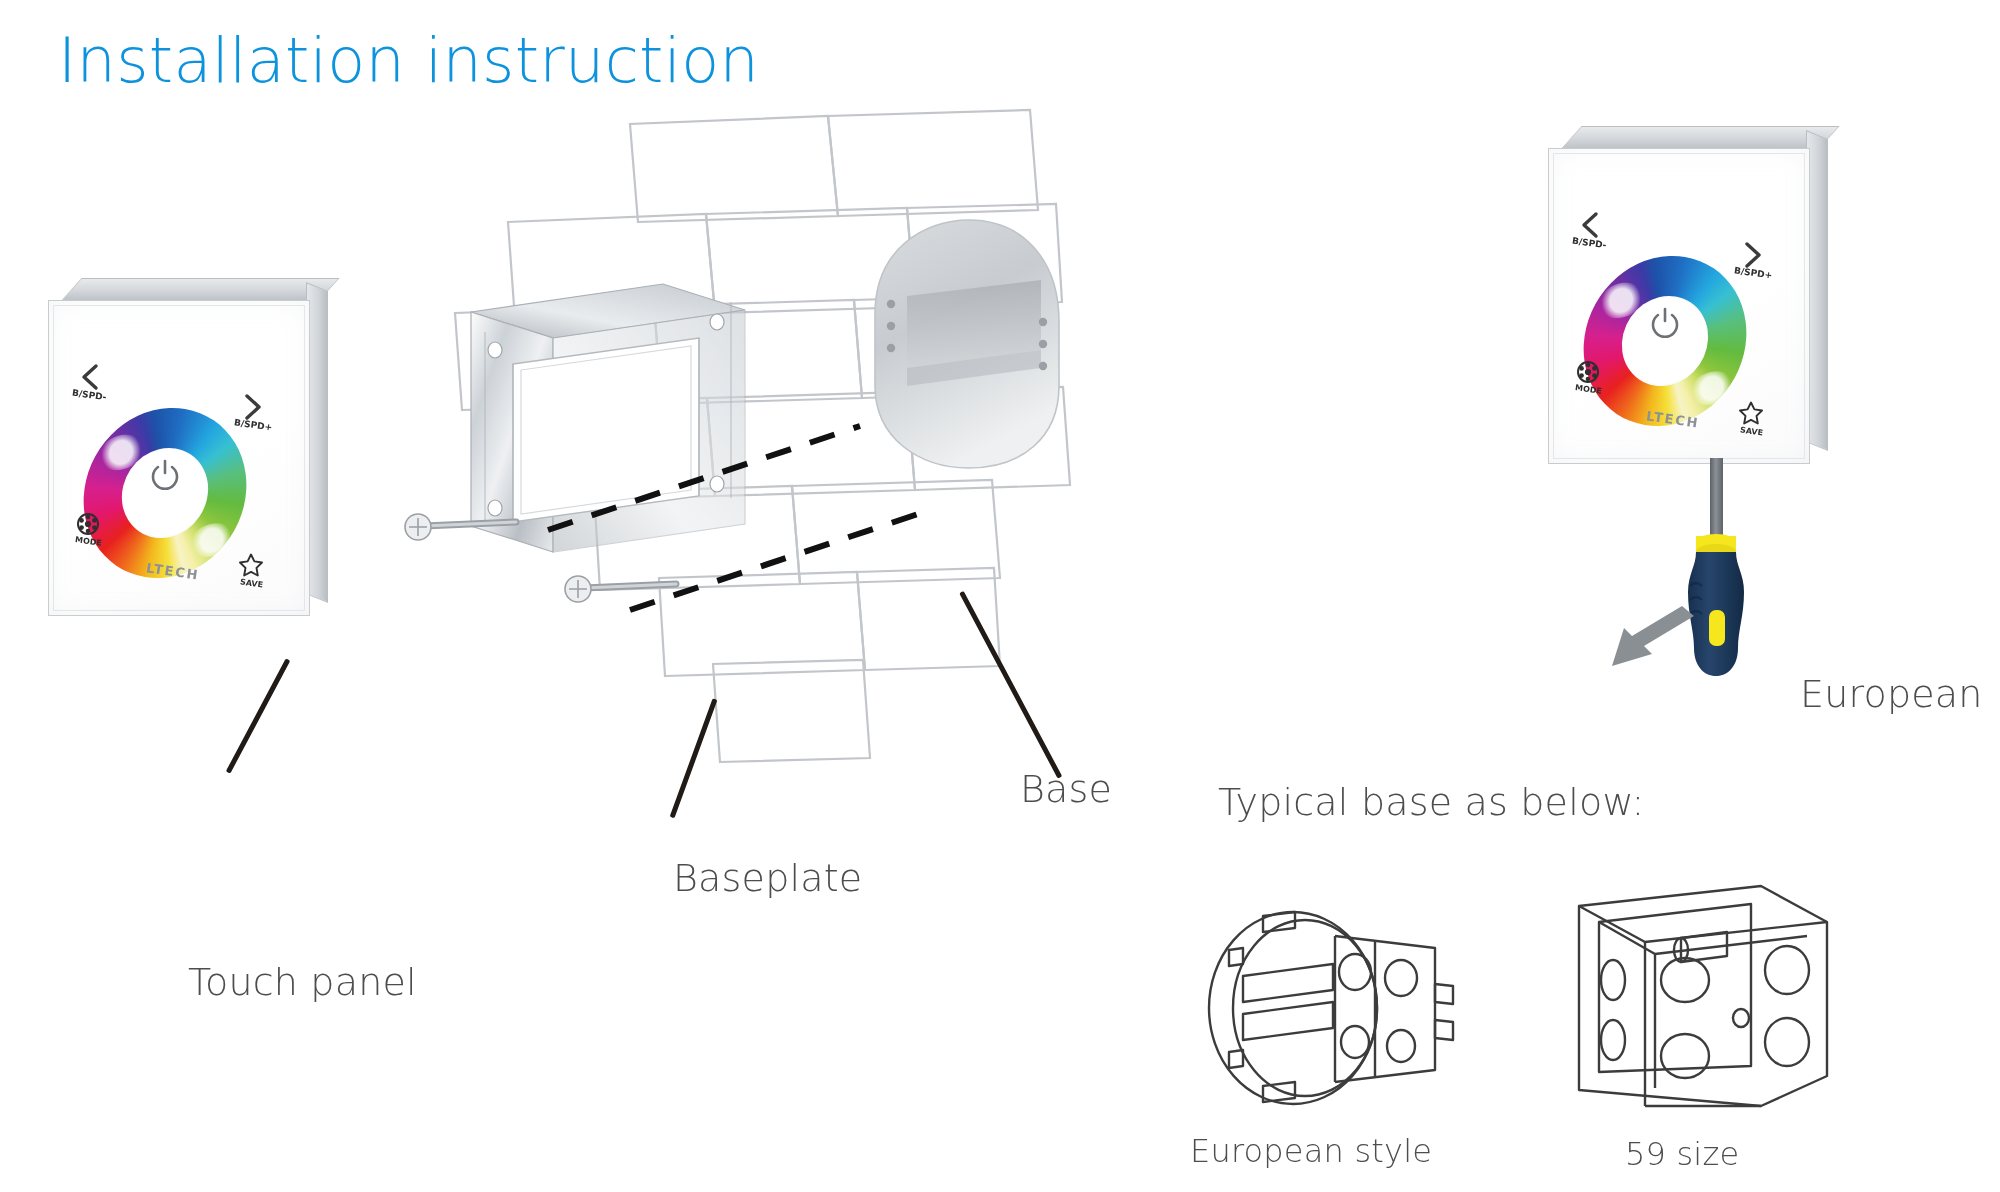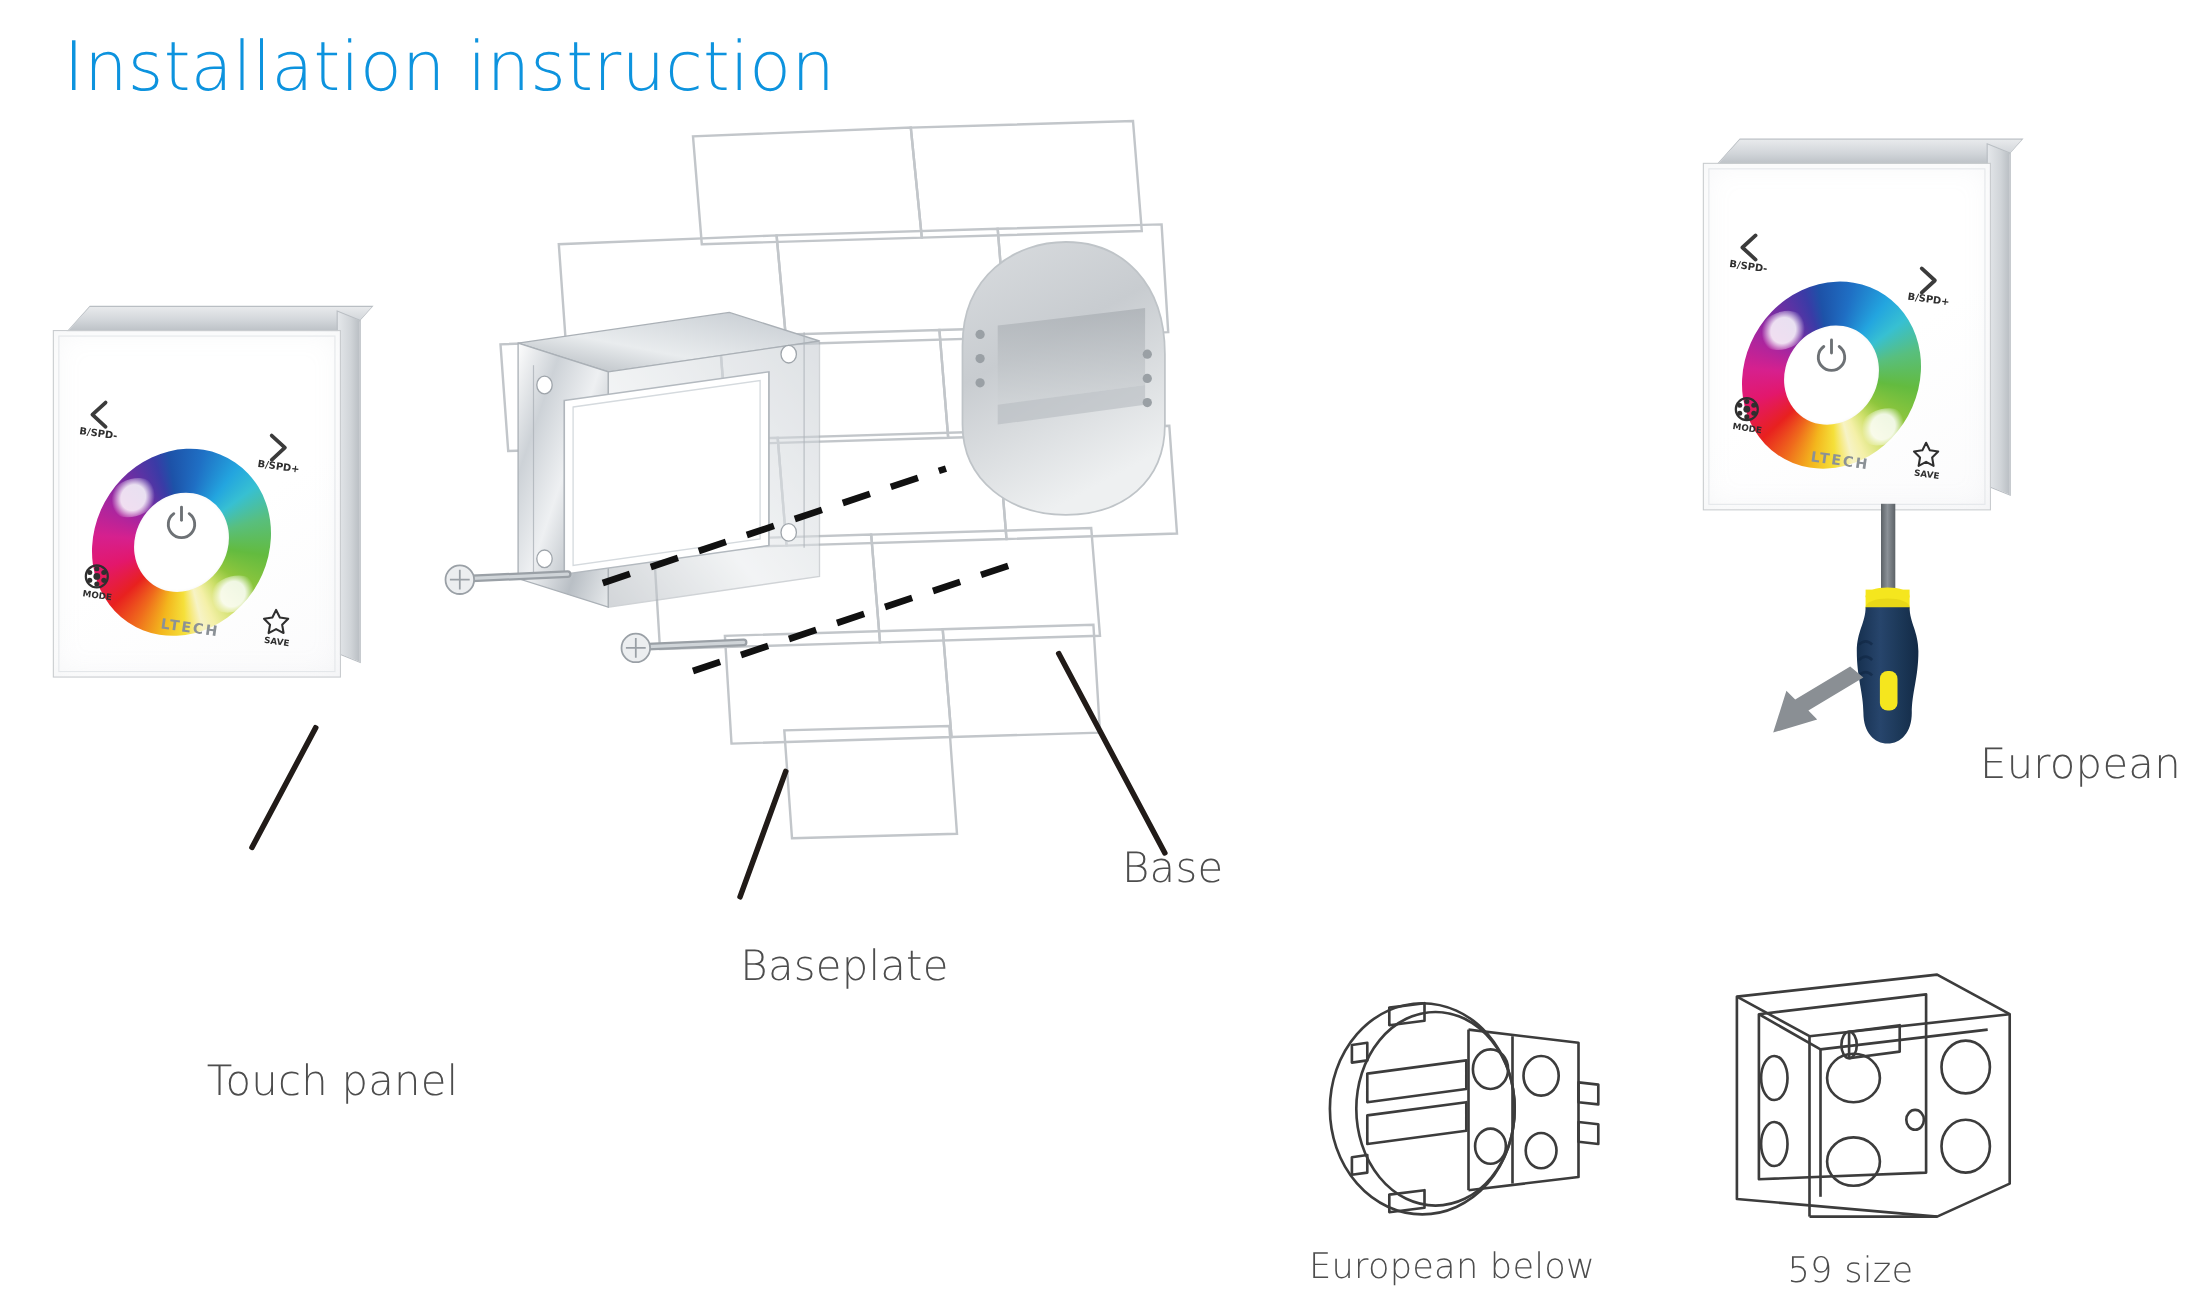--- a/index.html
+++ b/index.html
@@ -438,20 +438,21 @@
 
   <div class="leader" style="left:1060px;top:775px;width:210px;height:5px;
        transform:rotate(-118deg);transform-origin:left center;"></div>
 
   <div class="caption" style="left:188px;top:960px;">Touch panel</div>
 
   <div class="caption" style="left:640px;top:856px;margin-left:33px;">Baseplate</div>
 
   <div class="caption" style="left:1020px;top:767px;">Base</div>
 
+  <div class="caption" style="left:1218px;top:780px;">Typical base as below:</div>
 
   <div class="caption" style="left:1800px;top:672px;">European</div>
 
-  <div class="caption small" style="left:1190px;top:1132px;">European below</div>
+  <div class="caption small" style="left:1190px;top:1132px;">European style</div>
 
   <div class="caption small" style="left:1625px;top:1135px;">59 size</div>
 
 </div>
 
 </body></html>

